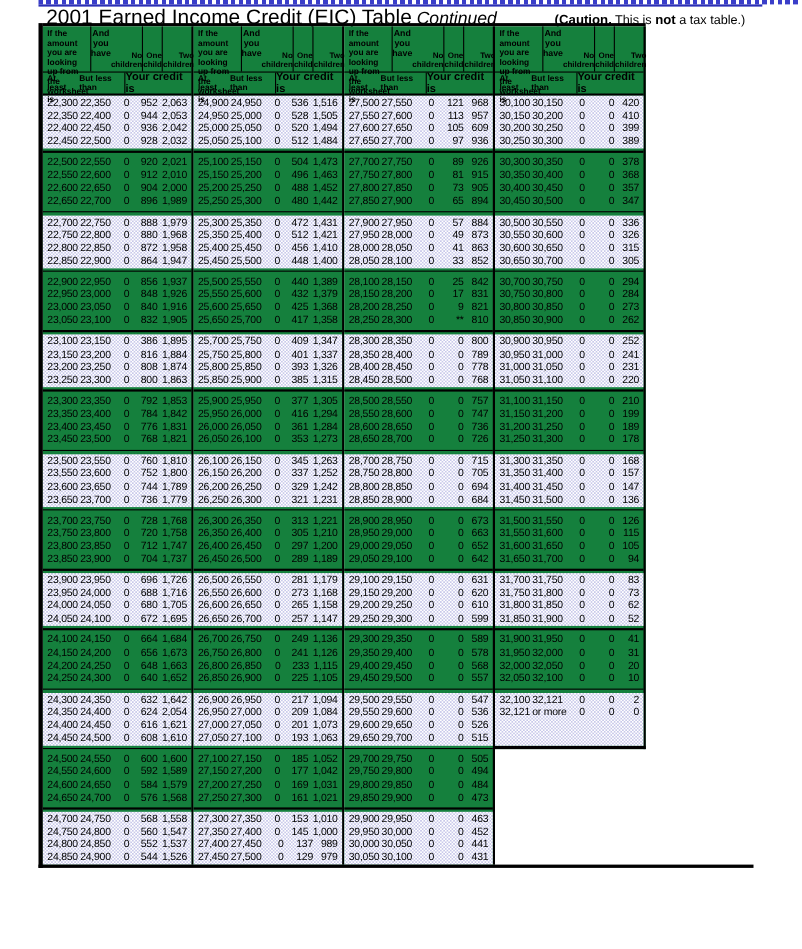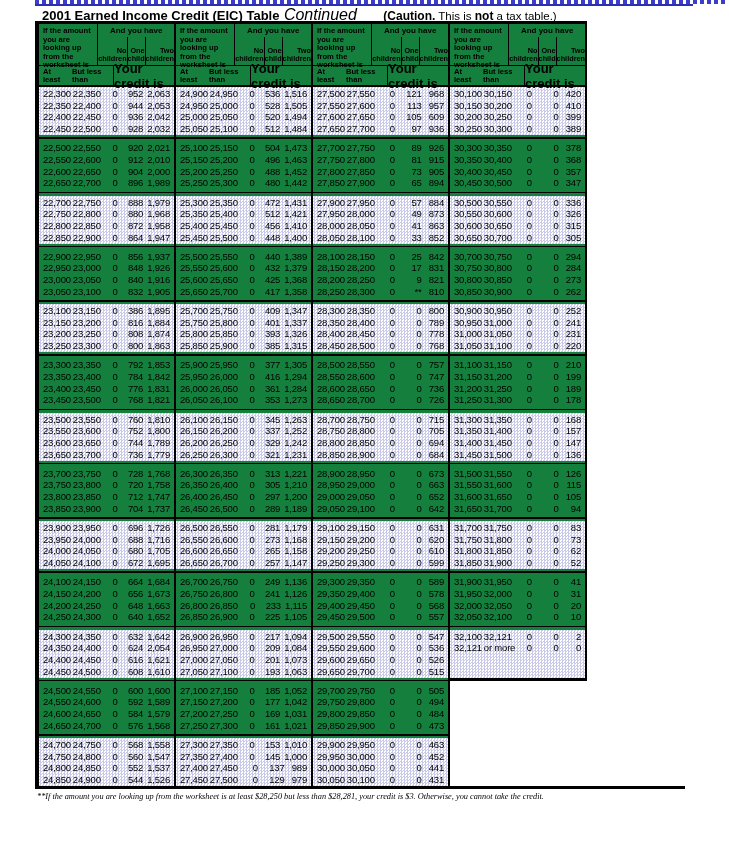--- a/index.html
+++ b/index.html
@@ -2,42 +2,42 @@
 <html><head>
 <meta charset="utf-8">
 <style>
   html,body{margin:0;padding:0;background:#fff}
   .page{position:relative;width:729px;height:863px;background:#fff;overflow:hidden;
         font-family:"Liberation Sans",sans-serif;color:#000}
   .topdots{position:absolute;left:35px;top:0;width:693px;height:4px;
         background:repeating-linear-gradient(90deg,#3a3ec9 0 4px,#fff 4px 7px)}
   .topline{position:absolute;left:35px;top:4px;width:658px;height:2px;background:#2b2fb5}
   .titlebar{position:absolute;left:42px;top:6px;height:15px;white-space:nowrap}
-  .t-main{font-weight:bold;font-size:13px}
+  .t-main{font-weight:normal;font-size:19px}
   .t-cont{font-style:italic;font-size:16px}
-  .t-caut{font-size:11.5px;margin-left:22px}
+  .t-caut{font-size:11.5px;margin-left:48px}
   .t-caut b{font-size:12px}
   .leftbar{position:absolute;left:35px;top:21px;width:4px;height:768px;background:#000}
   .tablewrap{position:absolute;left:39px;top:21px;display:flex;border-top:3px solid #000}
   .group{width:137px;box-sizing:border-box;border-right:2.5px solid #000;background:#15803d}
   .group.g4{border-bottom:3px solid #000;align-self:flex-start}
   .ghead{height:63px;border-bottom:2.5px solid #000;display:flex;flex-direction:column;box-sizing:border-box}
   .gh-top{flex:1;display:flex;min-height:0}
   .gh-lookup{width:74px;box-sizing:border-box;padding:3px 1px 0 4px;font-size:7.6px;font-weight:bold;line-height:8.6px}
-  .gh-children{flex:1;border-left:1.5px solid #000;display:flex;flex-direction:column}
+  .gh-children{flex:1;border-left:1.5px solid #000;display:flex;flex-direction:row}
   .gh-andyou{text-align:center;font-size:8px;font-weight:bold;padding-top:2px;height:11px}
   .gh-cols{flex:1;display:flex}
   .gh-col{flex:1;border-left:1.5px solid #000;text-align:right;font-size:7.3px;font-weight:bold;
           line-height:7.8px;display:flex;align-items:flex-end;justify-content:center;padding-bottom:2px}
   .gh-col:first-child{border-left:none}
   .gh-bottom{height:20px;border-top:1.5px solid #000;display:flex;box-sizing:border-box}
   .gh-atleast{width:31px;padding:2px 0 0 4px;font-size:7.6px;font-weight:bold;line-height:8.2px;box-sizing:border-box}
   .gh-butless{width:43px;padding:2px 0 0 2px;font-size:7.6px;font-weight:bold;line-height:8.2px;box-sizing:border-box}
   .gh-credit{flex:1;border-left:1.5px solid #000;display:flex;align-items:center;justify-content:center;
-             font-size:13px;font-weight:bold}
+             font-size:10px;font-weight:bold}
   .band{height:48px;box-sizing:border-box;padding-top:1px;overflow:hidden}
   .band.shade{background-image:conic-gradient(#c9c9ea 25%,#fff 0 50%,#c9c9ea 0 75%,#fff 0);
               background-size:3px 3px}
   .sep{height:6.25px;display:flex;align-items:center}
   .sep i{display:block;width:100%;height:1.6px;background:#000}
   .row{display:flex;height:11.7px;font-size:9.5px;letter-spacing:-0.2px;line-height:11.5px;white-space:nowrap}
   .c{box-sizing:border-box}
   .c0{width:33px;padding-left:4px}
   .c1{width:43px;padding-left:2px}
   .c2{width:28px;text-align:right;padding-right:8px}
@@ -1762,14 +1762,13 @@
             <span class="c c1">or more</span>
             <span class="c c2">0</span>
             <span class="c c3">0</span>
             <span class="c c4">0</span>
           </div>
         </div>
       </div>
     </div>
   <div class="bottomrule"></div>
 
-  <div class="footnote">**If the amount you are looking up from the worksheet is at least $28,250 but less than $28,281, your credit is $3. Otherwise, you cannot take the credit.</div>
 </div>
 
 </body></html>

